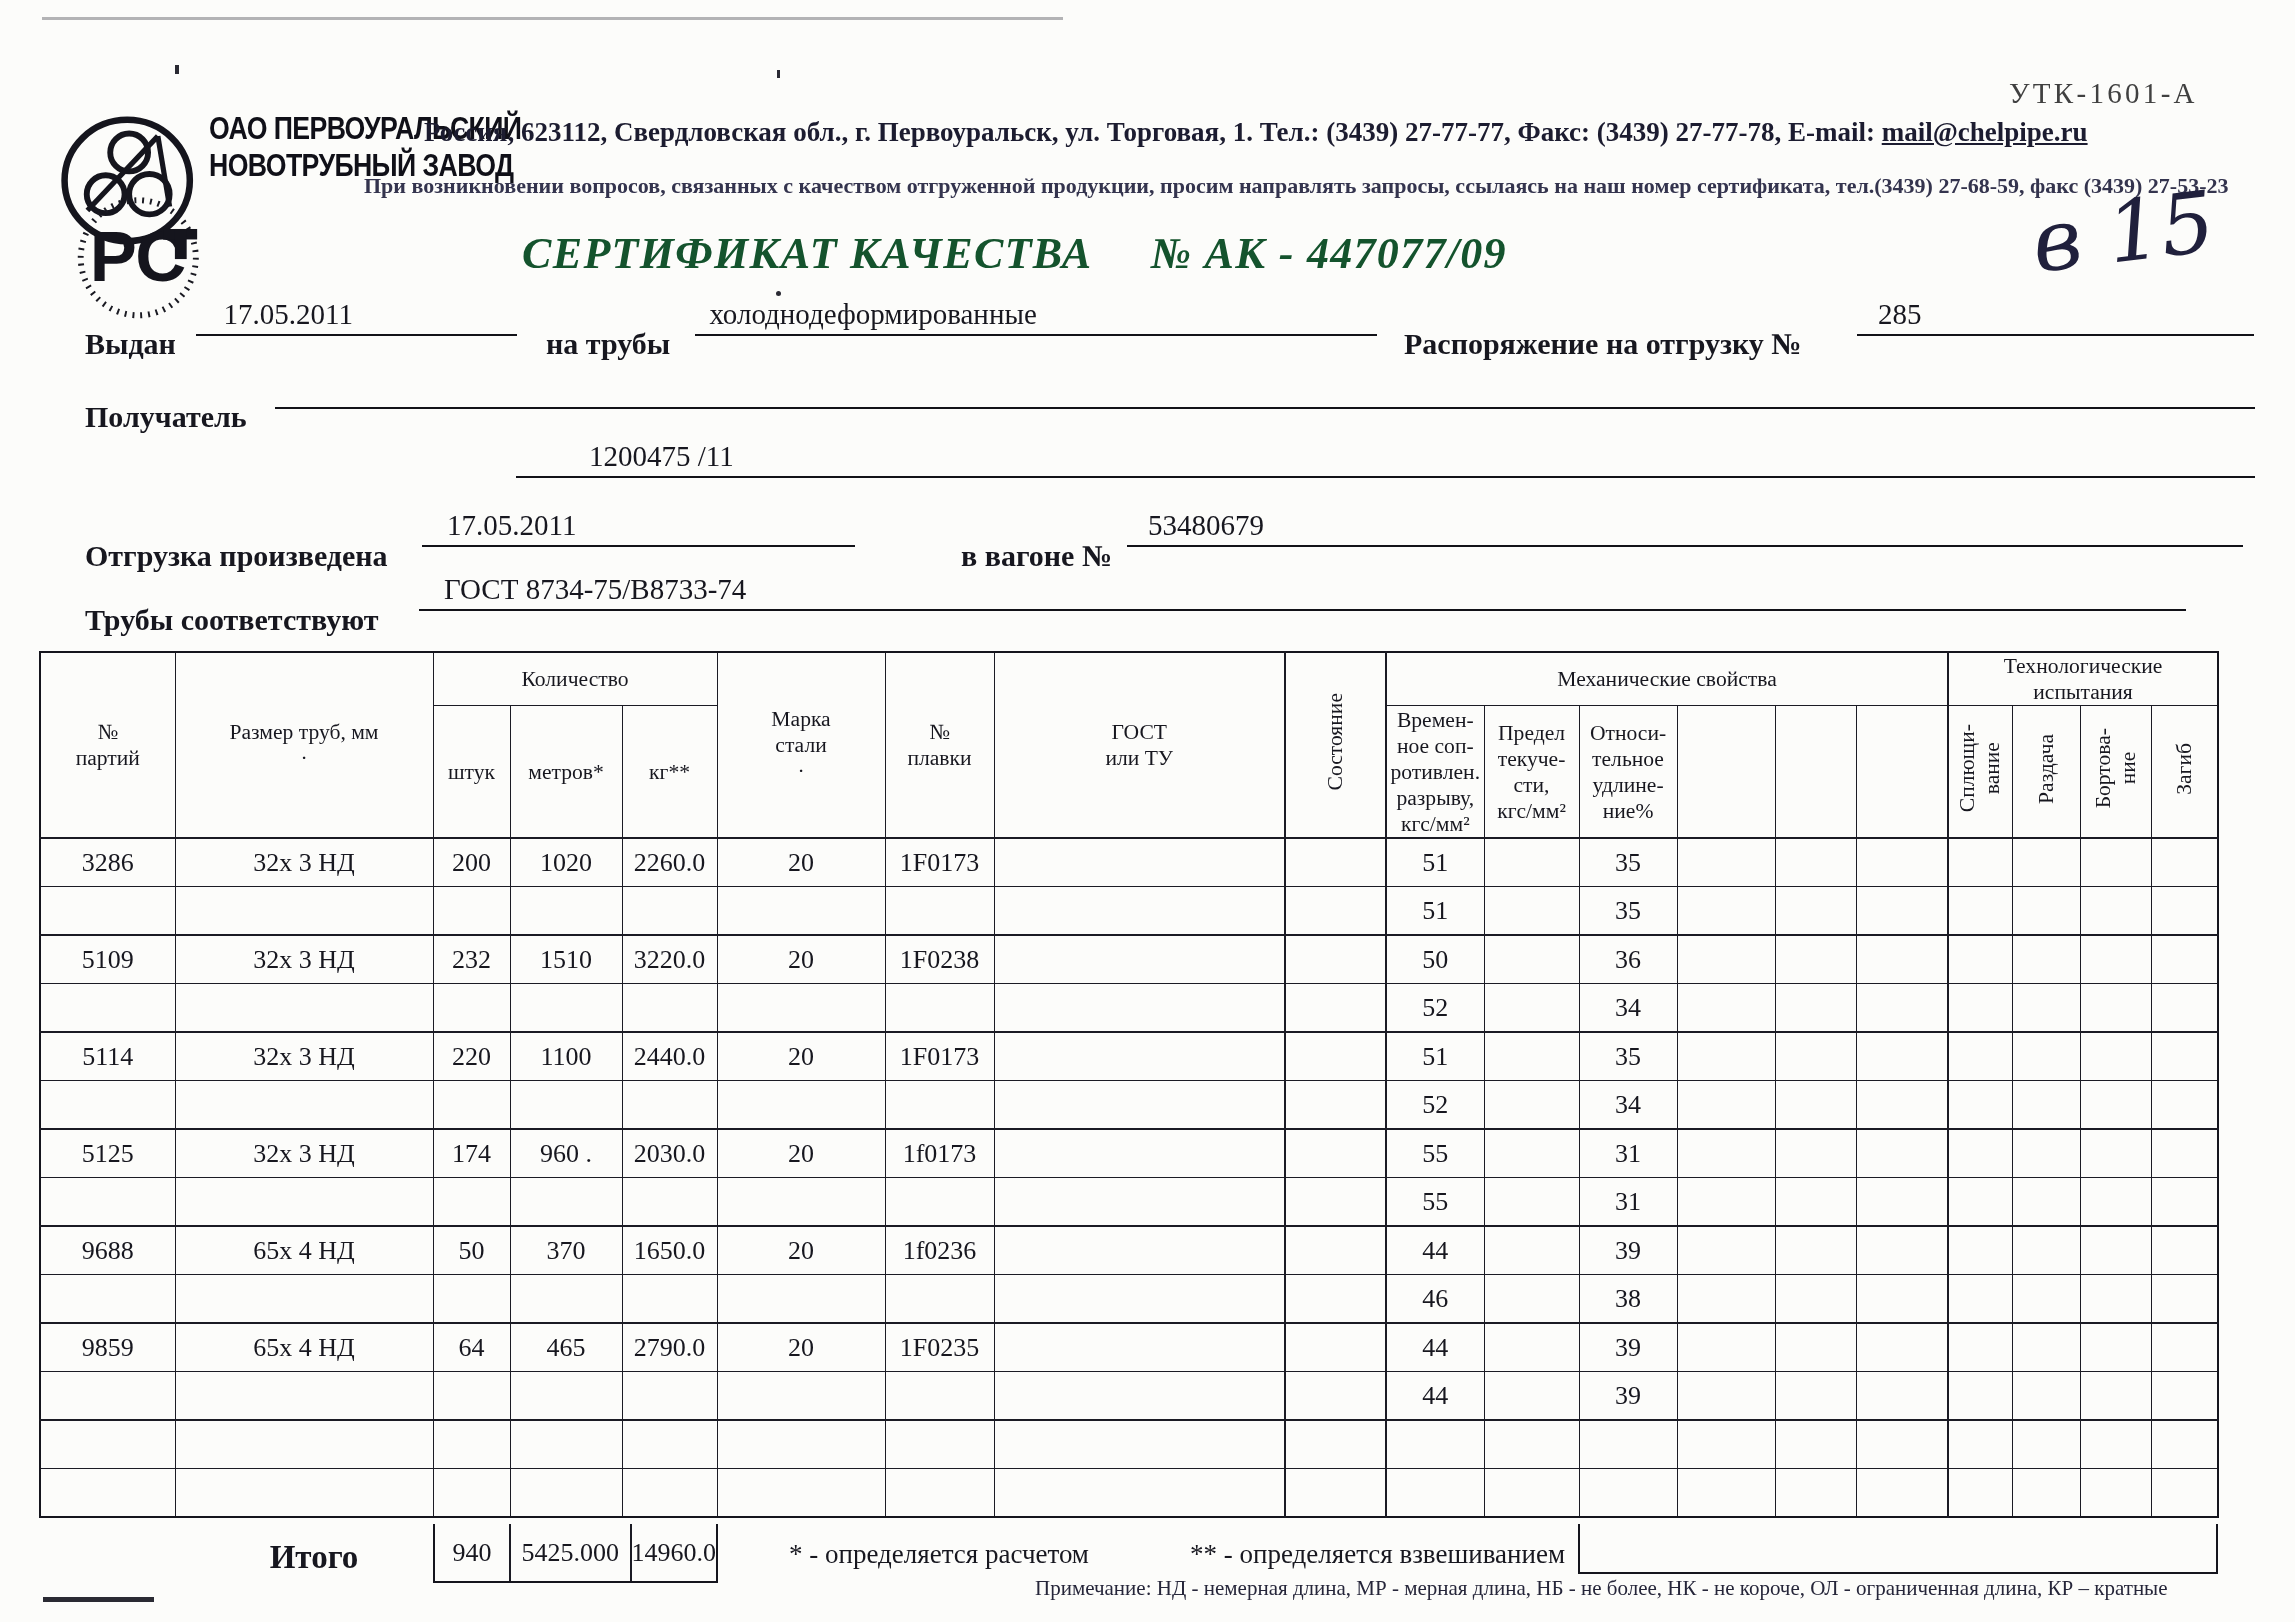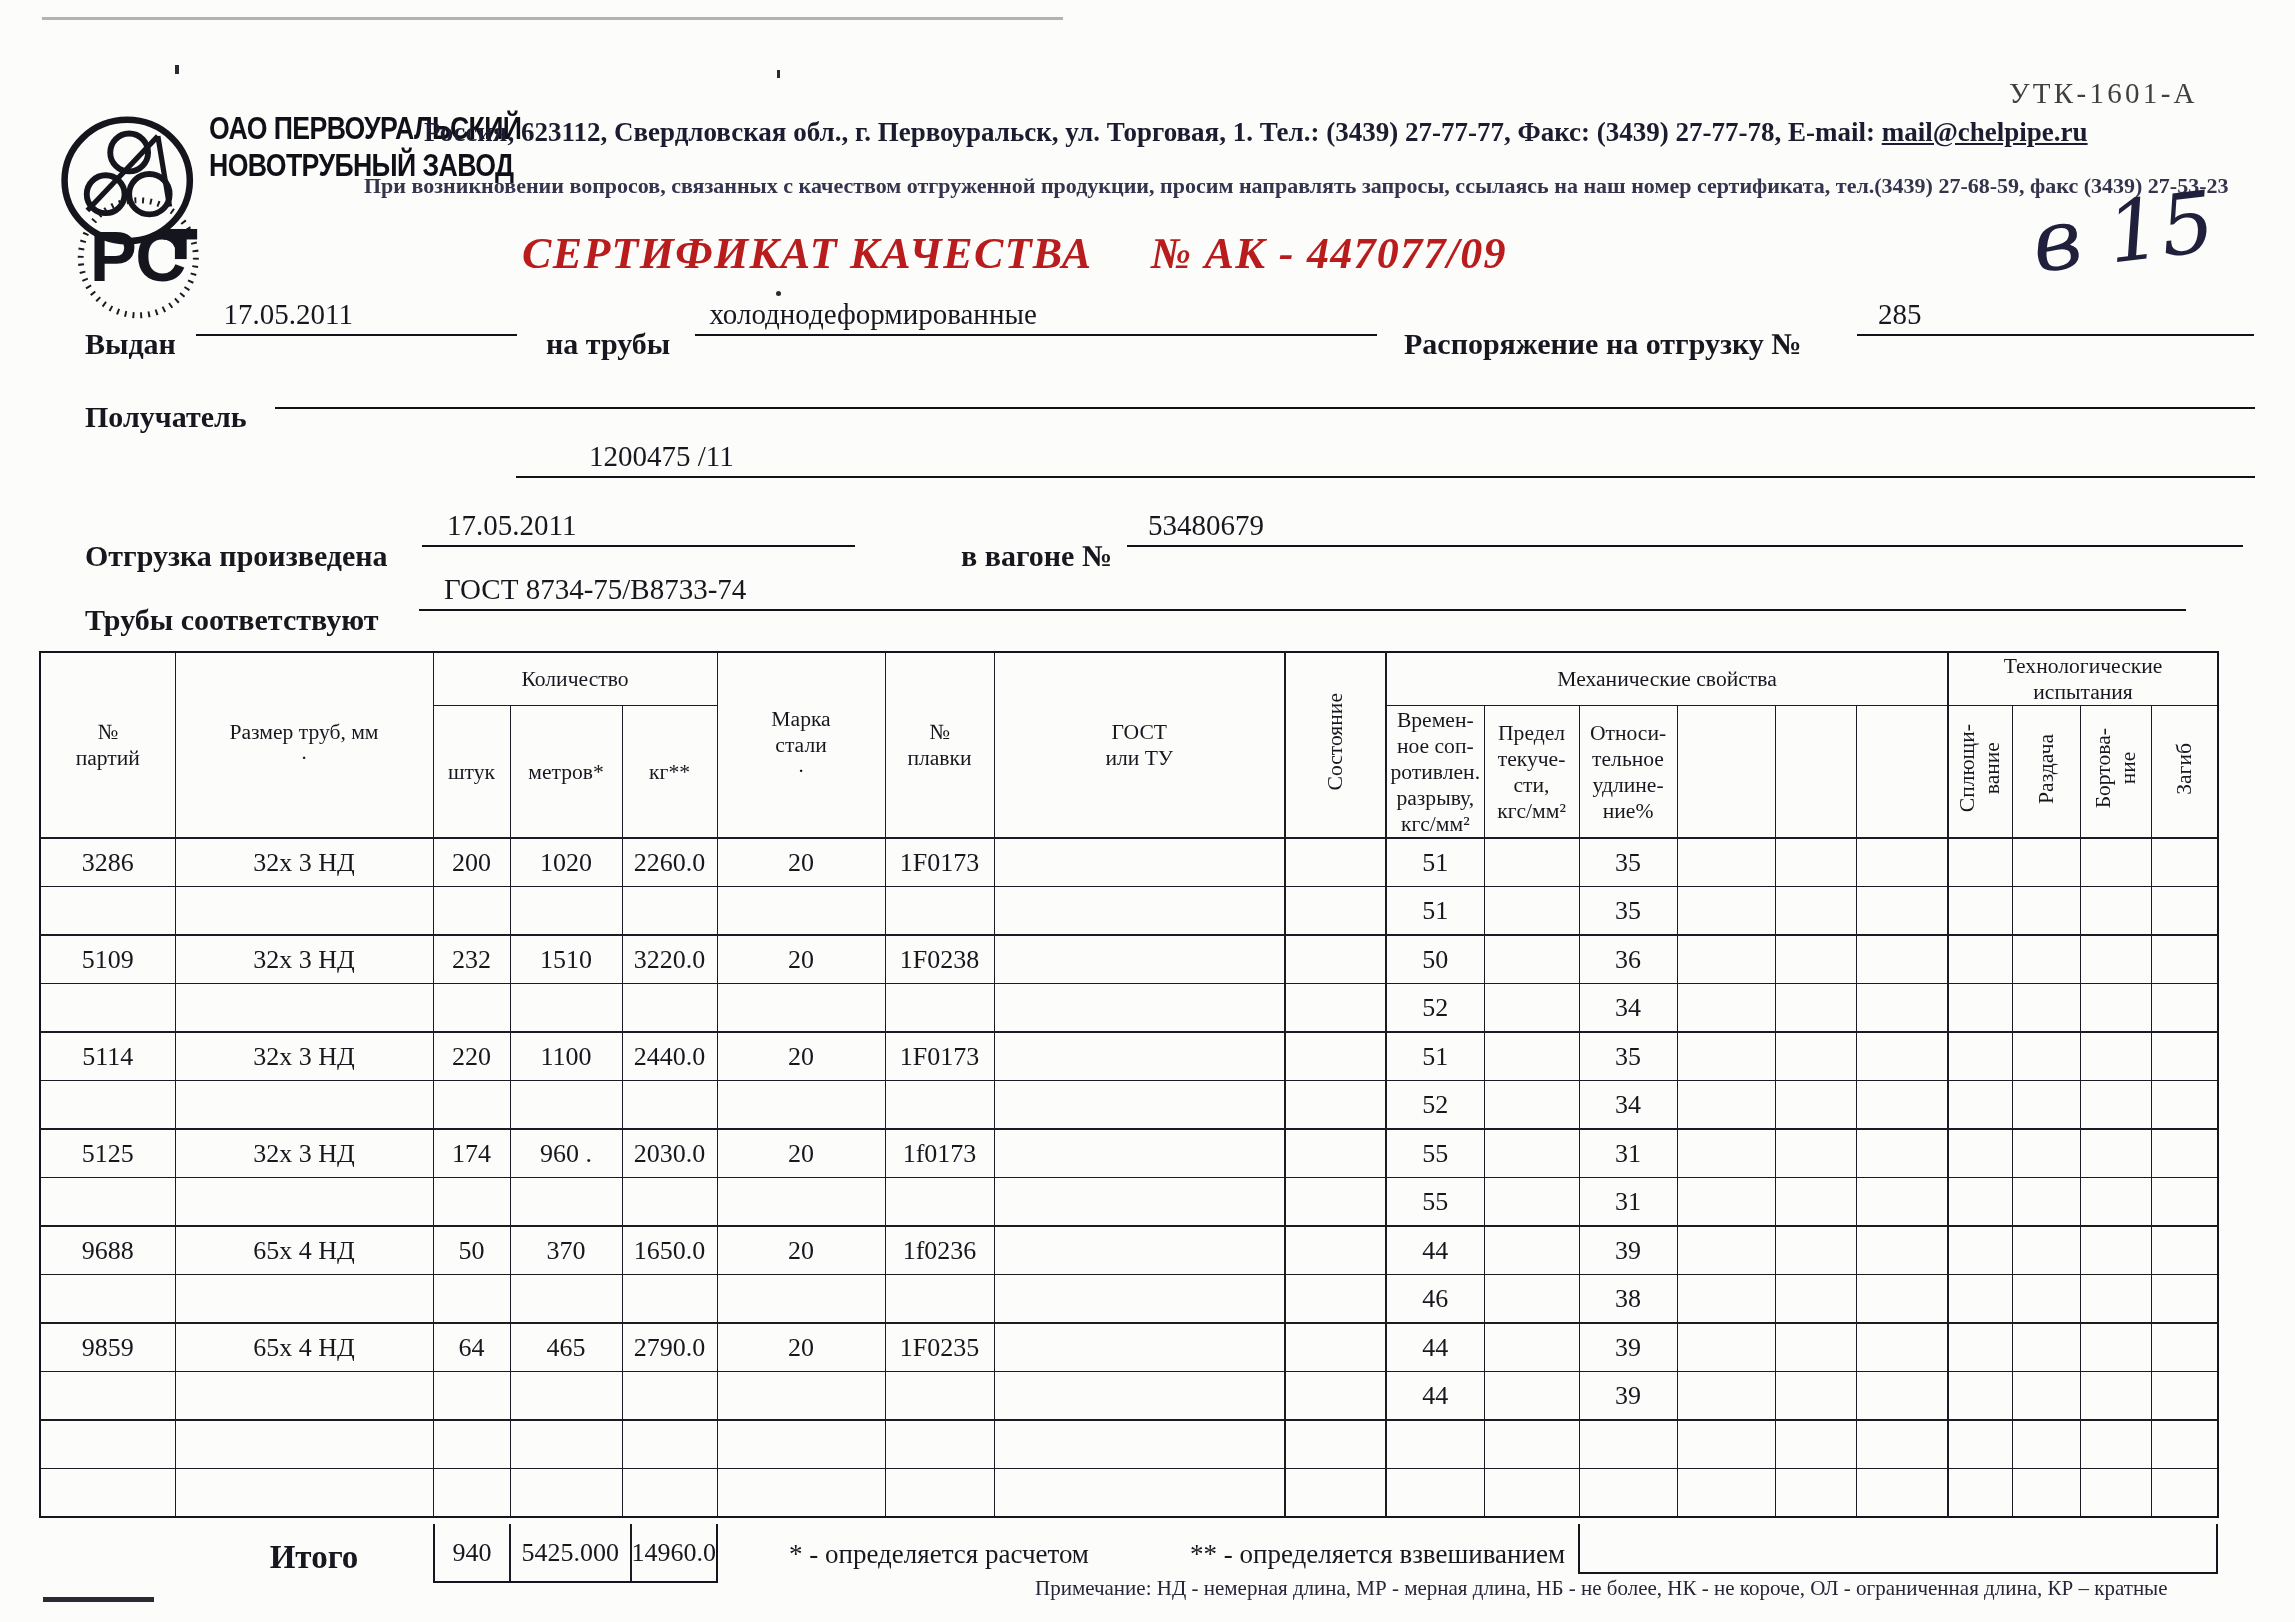--- a/index.html
+++ b/index.html
@@ -18,21 +18,21 @@
   
   .addr1{position:absolute;left:424px;top:116px;width:1865px;font-size:27px;font-weight:bold;
          color:#1c1c30;line-height:33px;}
   .addr1 .email{text-decoration:underline;}
   .addr2{position:absolute;left:364px;top:157px;width:1927px;font-size:22px;font-weight:bold;
          color:#34344e;margin-top:16px;}
   
   .rst{position:absolute;left:65px;top:191px;}
   
   .title-row{position:absolute;left:0;top:228px;width:2029px;text-align:center;
-             font-size:44px;font-weight:bold;font-style:italic;letter-spacing:1.3px;white-space:nowrap;color:#b91c1c;}
+             font-size:44px;font-weight:bold;font-style:italic;letter-spacing:1.3px;white-space:nowrap;color:#14532d;}
   .title-row .num{margin-left:46px;}
   .hand{position:absolute;left:2032px;top:183px;font-size:84px;font-style:italic;color:#20203c;
         transform:rotate(-7deg);font-family:"DejaVu Serif",serif;white-space:nowrap;}
   
   .f-label{position:absolute;font-size:30px;font-weight:bold;white-space:nowrap;}
   .f-line{position:absolute;height:38px;border-bottom:2.6px solid #121218;font-size:29px;
           white-space:nowrap;box-sizing:border-box;}
   
   .tbl-wrap{position:absolute;left:39px;top:651px;}
   table{border-collapse:collapse;table-layout:fixed;width:2179px;background:transparent;}

